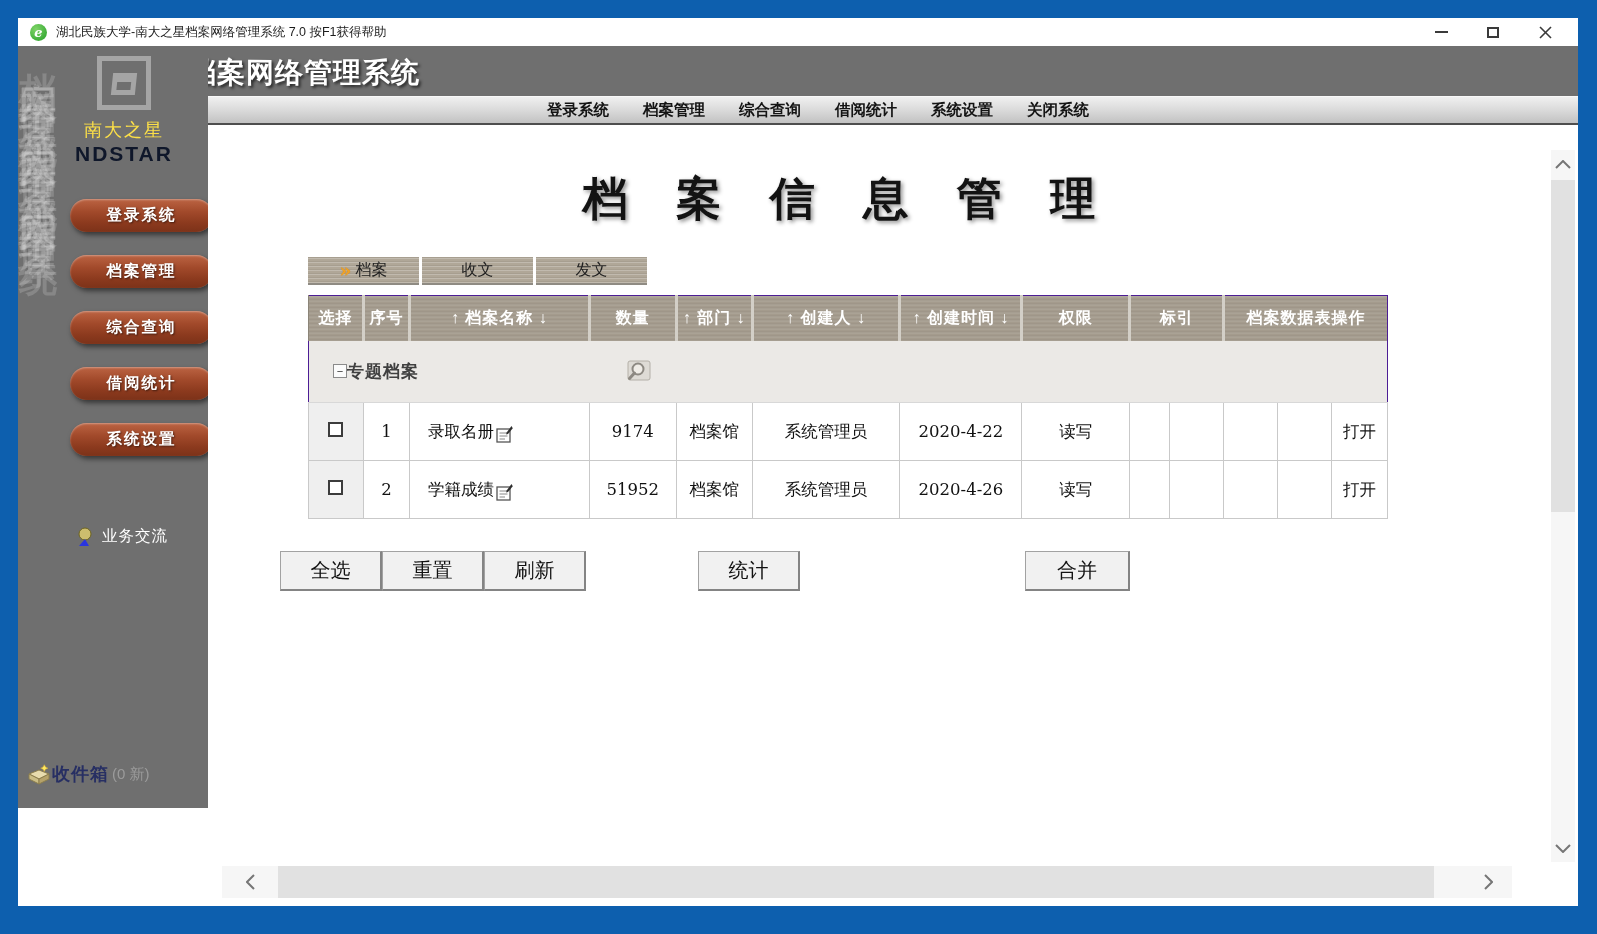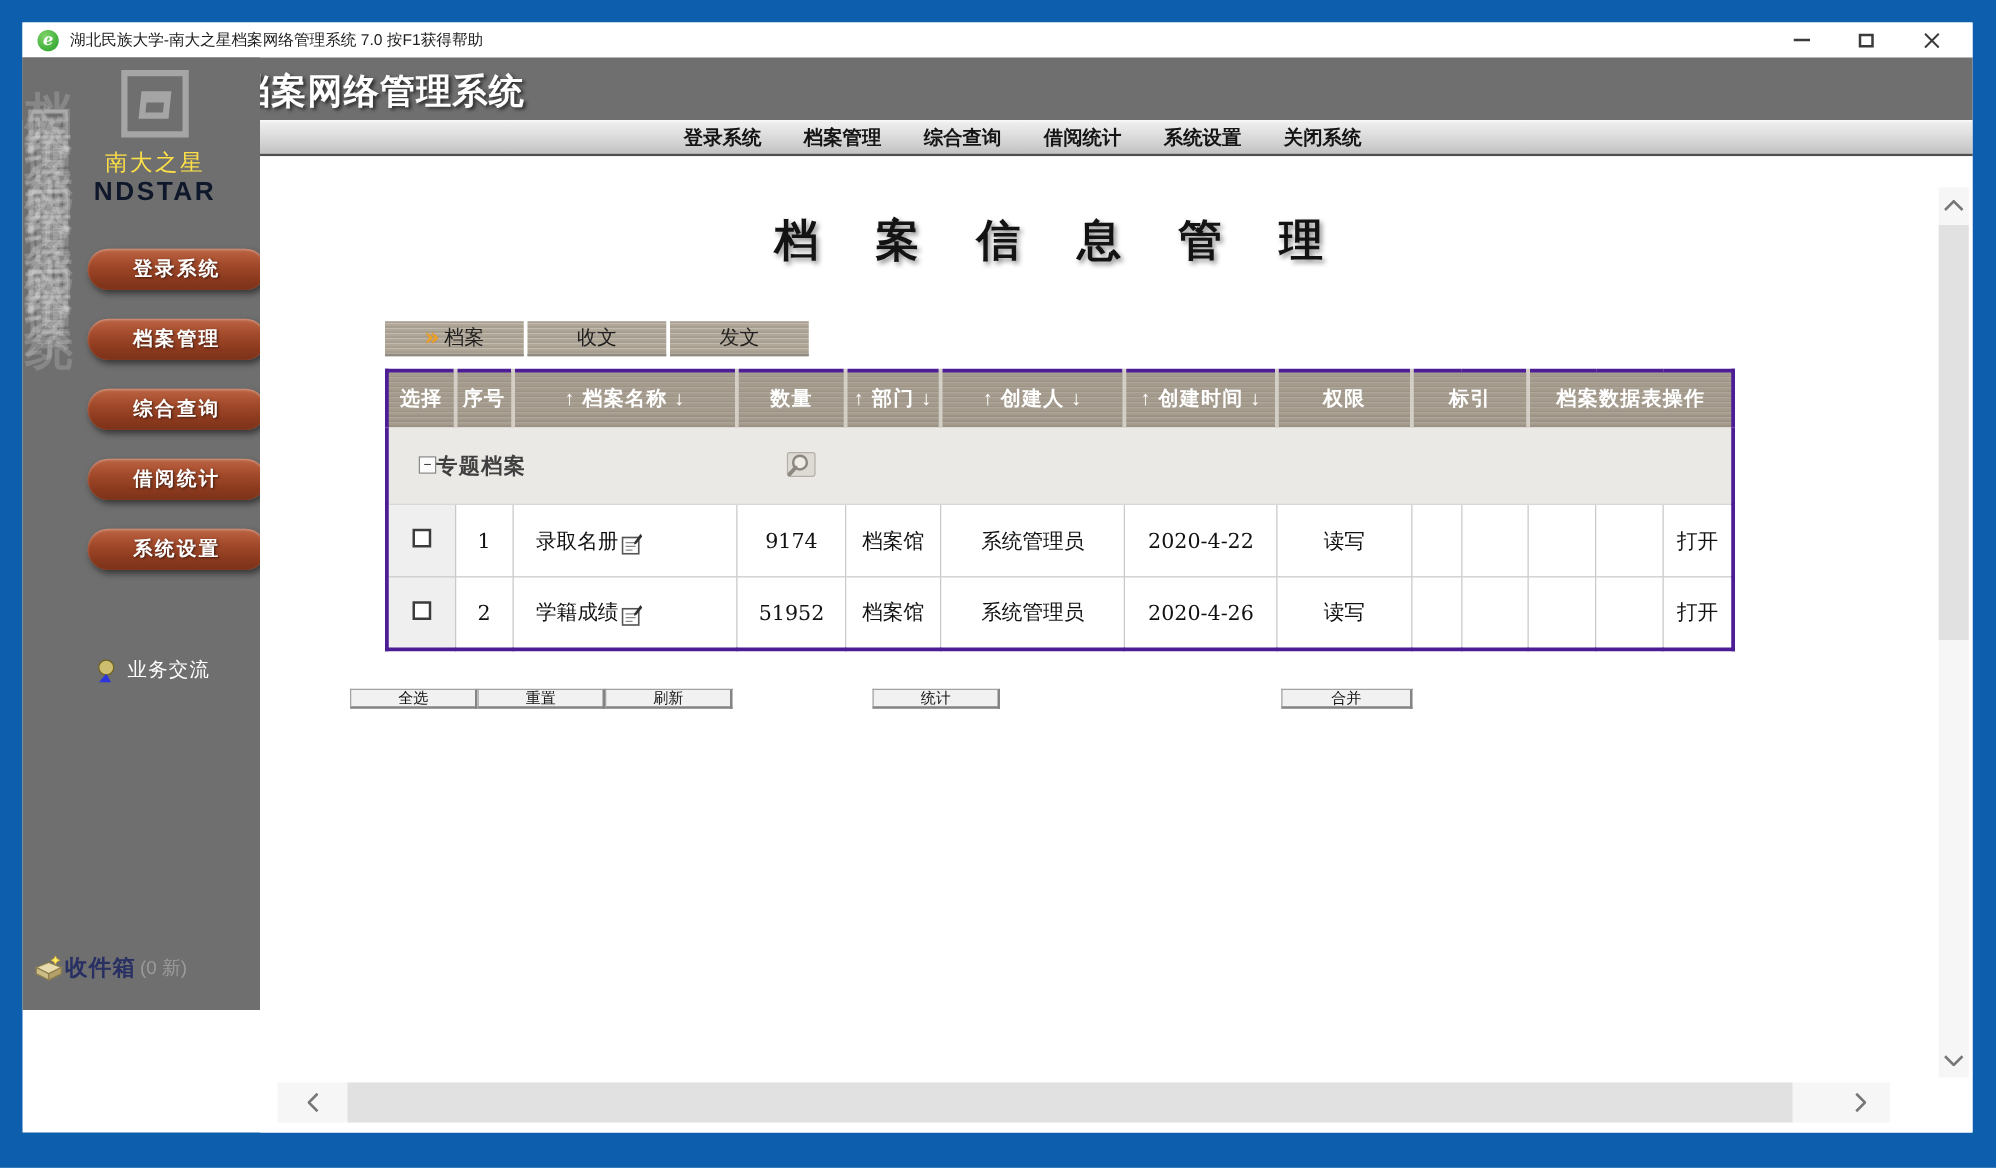--- a/index.html
+++ b/index.html
@@ -51,35 +51,35 @@
              text-shadow:1px 1px 2px rgba(0,0,0,0.55); cursor:default; }
   .exchange { position:absolute; left:58px; top:480px; display:flex; align-items:center; gap:8px;
               color:#ffffff; font-size:15.5px; letter-spacing:1px; cursor:default; }
   .inbox { position:absolute; left:8px; bottom:22px; display:flex; align-items:center; cursor:default; }
   .inbox-label { color:#272f63; font-size:18px; font-weight:bold; letter-spacing:1px; }
   .inbox-status { color:#9b9b9b; font-size:15px; margin-left:3px; }
 
   
   .content { position:absolute; left:190px; top:107px; width:1370px; height:781px; background:#ffffff; }
   .page-title { position:absolute; left:100px; top:44px; width:1080px; text-align:center;
-                font-size:35px; font-weight:bold; letter-spacing:18px; color:#131313;
+                font-size:45px; font-weight:bold; letter-spacing:18px; color:#131313;
                 text-shadow:2px 2px 4px rgba(0,0,0,0.45); }
 
   
   .tabs { position:absolute; left:100px; top:132px; display:flex; gap:3px; }
   .tab { width:111px; height:28px; display:flex; align-items:center; justify-content:center; gap:6px;
          background-color:#b0a798; border-bottom:2px solid #8f8b83;
          background-image:repeating-linear-gradient(0deg, rgba(255,255,255,0.22) 0 1px, rgba(0,0,0,0.05) 1px 2px, transparent 2px 4px);
          font-size:16px; color:#1f1f1f; font-family:"DejaVu Serif", serif; cursor:default; }
   .tab-chevrons { color:#f0a227; font-size:19px; font-weight:bold; line-height:1; letter-spacing:-2px;
                   text-shadow:0 0 1px #c97f12; }
 
   
   .archive-table { position:absolute; left:100px; top:170px; width:1080px;
-                   border-collapse:collapse; border:3px solid #4c1d95; }
+                   border-collapse:collapse; border:1px solid #4c1d95; }
   .archive-table th { height:45px; background-color:#a49b8d;
       background-image:repeating-linear-gradient(0deg, rgba(255,255,255,0.14) 0 1px, rgba(0,0,0,0.06) 1px 2px, transparent 2px 4px);
       color:#ffffff; font-size:16px; font-weight:bold; letter-spacing:1px;
       border-right:3px solid #d3cfc7; border-left:1px solid #8b8478; cursor:default; }
   .archive-table th:last-child { border-right:none; }
   .group-row td { height:62px; background:#ebe9e6; border-bottom:1px solid #d8d8d8; }
   .group-inner { display:flex; align-items:center; }
   .collapse-box { width:14px; height:14px; margin-left:24px; border:1px solid #8a8a8a; background:#fbfbfb;
                   font-size:11px; line-height:12px; text-align:center; color:#333; cursor:default; }
   .group-label { font-size:17px; font-weight:bold; color:#404040;
@@ -87,23 +87,23 @@
   .group-zoom { margin-left:206px; }
   .data-row td { height:58px; border:1px solid #c9c9c9; font-size:16.5px; color:#111;
                  font-family:"DejaVu Serif", serif; text-align:center; background:#ffffff; }
   .data-row td.sel-cell { background:#efefef; }
   .name-cell { text-align:left !important; padding-left:18px; }
   .name-wrap { display:inline-flex; align-items:flex-end; gap:2px; }
   .checkbox { display:inline-block; width:15px; height:15px; border:2px solid #3c3c3c; background:#fff; cursor:default; }
   .open-link { cursor:default; }
 
   
-  .footer-btn { position:absolute; top:426px; height:16px; background:#f1f1f1;
+  .footer-btn { position:absolute; top:426px; height:40px; background:#f1f1f1;
                 border:1px solid #a2a2a2; border-right:2px solid #848484; border-bottom:2px solid #848484;
-                font-size:12px; color:#111; font-family:"DejaVu Serif", serif;
+                font-size:20px; color:#111; font-family:"DejaVu Serif", serif;
                 display:flex; align-items:center; justify-content:center; cursor:default; }
 
   
   .vscroll { position:absolute; right:3px; top:25px; width:24px; height:712px; background:#f6f6f6; }
   .vthumb { position:absolute; left:0; top:30px; width:24px; height:332px; background:#e1e1e1; }
   .scroll-arrow { position:absolute; left:0; width:24px; height:28px; display:flex; align-items:center; justify-content:center; }
   .hscroll { position:absolute; left:14px; bottom:8px; width:1290px; height:32px; background:#f6f6f6; }
   .hthumb { position:absolute; left:56px; top:0; width:1156px; height:32px; background:#e1e1e1; }
   .hscroll .scroll-arrow { width:36px; height:32px; }
 </style>

